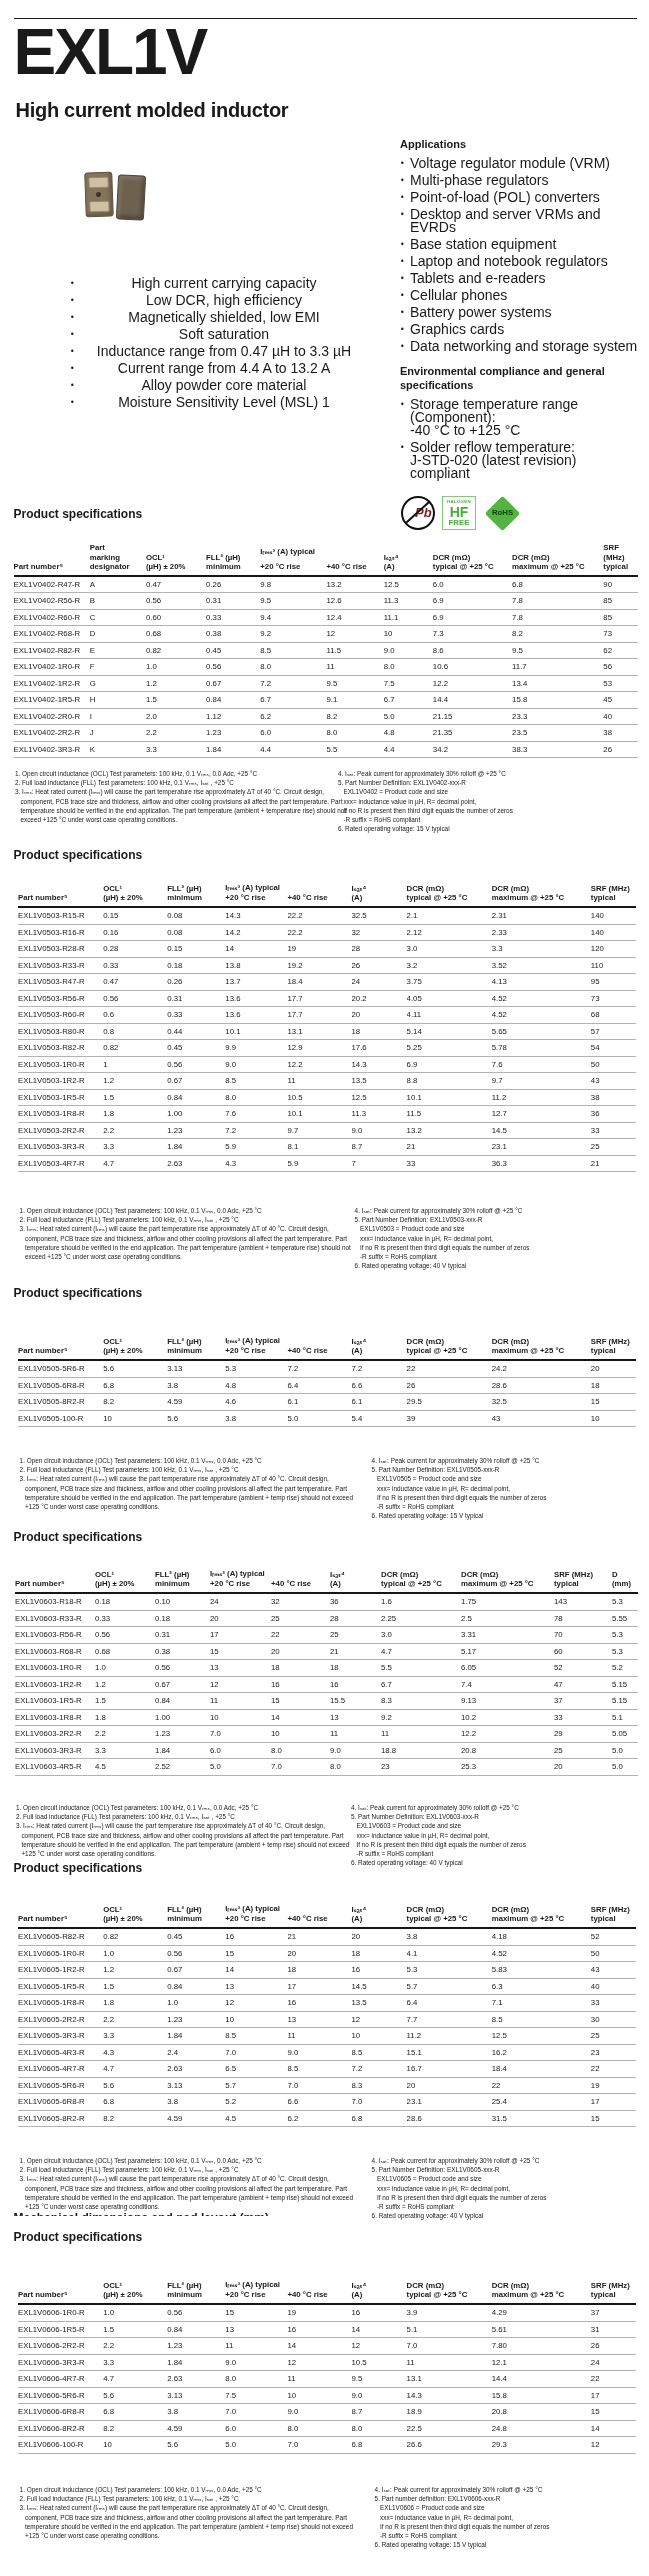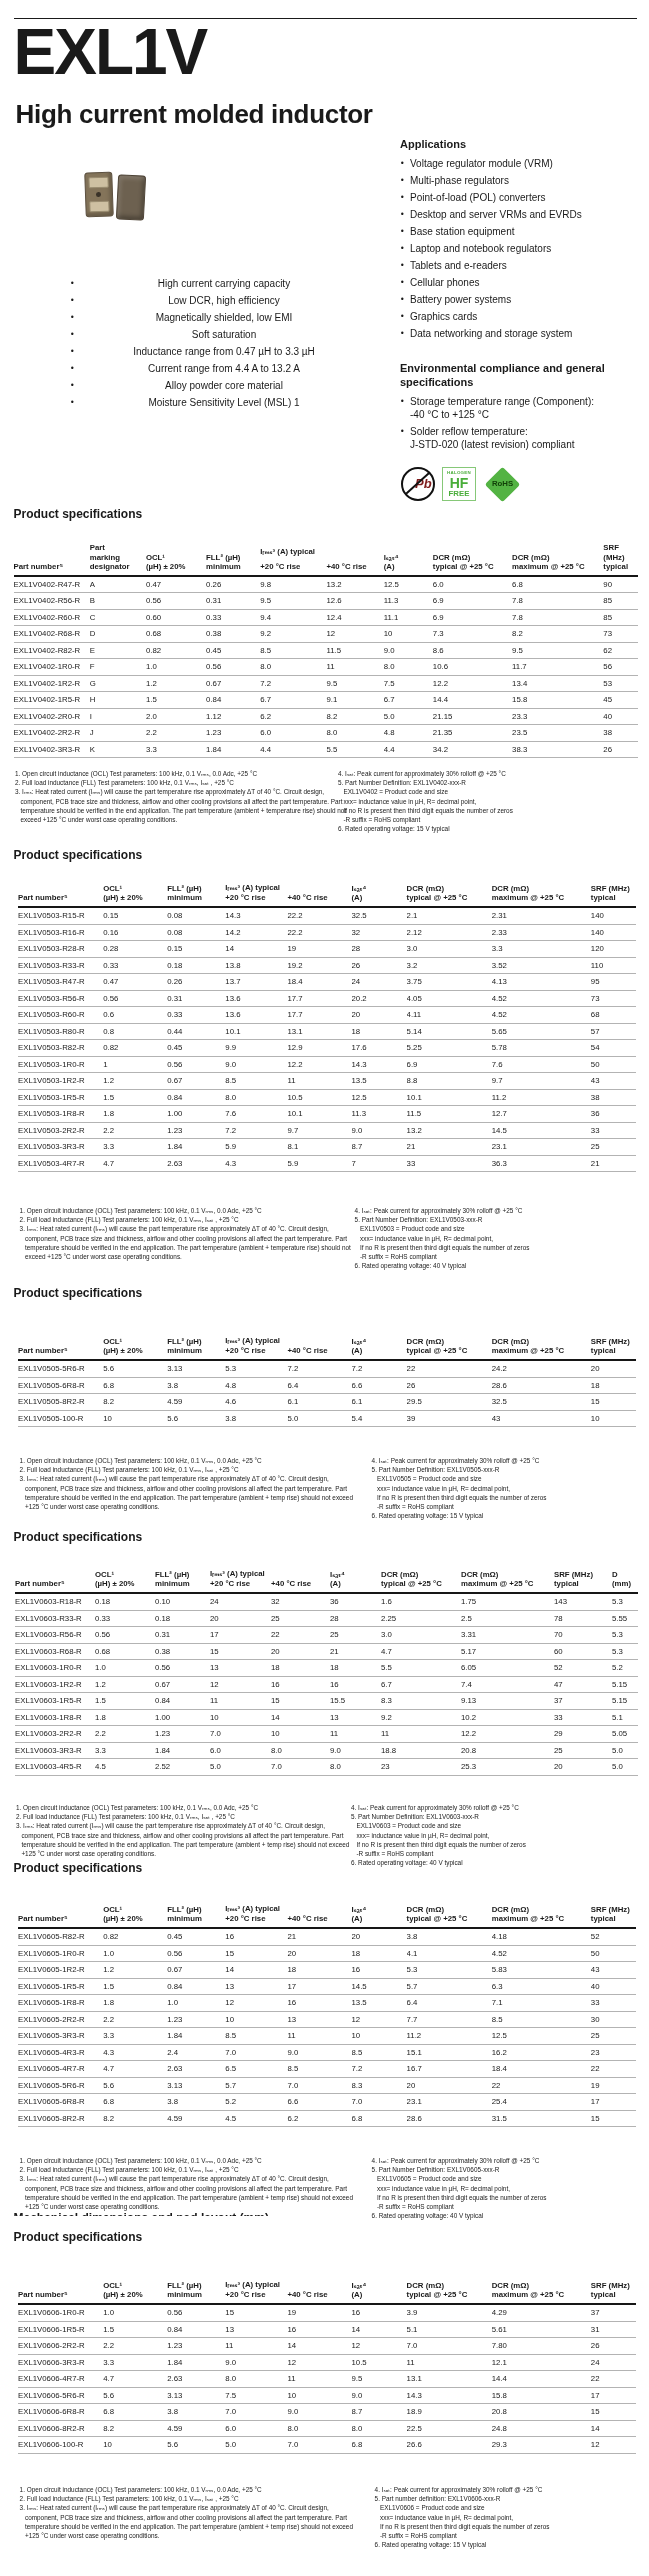--- a/index.html
+++ b/index.html
@@ -1,37 +1,37 @@
 <!DOCTYPE html>
 <html style="font-size:10.8px"><head>
 <meta charset="utf-8">
 <style>
   html,body{margin:0;padding:0;background:#fff;}
   .sheet{position:relative;width:649px;height:2576px;background:#fff;overflow:hidden;
          font-family:"Liberation Sans","DejaVu Sans",sans-serif;color:#1a1a1a;}
   .toprule{position:absolute;left:13.5px;right:12px;top:17.6px;height:1.4px;background:#1a1a1a;}
   .title{position:absolute;left:13.5px;top:20px;font-size:64px;font-weight:bold;letter-spacing:-2px;line-height:1;margin:0;}
-  .subtitle{position:absolute;left:15.6px;top:99px;font-size:26px;font-weight:bold;letter-spacing:-0.3px;margin:0;}
+  .subtitle{position:absolute;left:15.6px;top:99px;font-size:20px;font-weight:bold;letter-spacing:-0.3px;margin:0;}
 
   
   .photo{position:absolute;left:85px;top:169px;width:61px;height:54px;}
   .comp1{position:absolute;left:0;top:2.7px;width:26px;height:43px;background:#84745a;border:0.7px solid #5c5040;border-radius:3.4px;transform:rotate(-2deg);box-shadow:inset -2px -2.7px 4px rgba(0,0,0,.25);}
   .pad{position:absolute;left:3.4px;width:17.6px;height:8.8px;background:#cec0a2;border:0.7px solid #998c70;border-radius:1.4px;}
   .pad.top{top:4px;} .pad.bot{bottom:4px;}
   .dot{position:absolute;left:10px;top:19px;width:4.7px;height:4.7px;border-radius:50%;background:#3a3228;}
   .comp2{position:absolute;left:32px;top:6px;width:26px;height:43px;background:#6d6150;border:0.7px solid #4e4437;border-radius:3.4px;transform:rotate(3deg);box-shadow:inset 2px 2.7px 4px rgba(255,255,255,.15), inset -2px -2.7px 4px rgba(0,0,0,.3);}
 
   
-  ul.blist{list-style:none;margin:0;padding:0;font-size:10px;}
+  ul.blist{list-style:none;margin:0;padding:0;font-size:14px;}
   ul.blist li{position:relative;padding-left:10px;line-height:13px;padding-bottom:4px;white-space:pre-line;}
   ul.blist li::before{content:"\2022";position:absolute;left:0.7px;top:0;font-size:8.8px;}
   .features{position:absolute;left:70px;top:277px;width:298px;text-align:center;}
   .rightcol{position:absolute;left:400px;top:137px;width:240px;}
   .colhead{font-size:11px;font-weight:bold;margin:0 0 6px 0;white-space:pre-line;line-height:14px;}
-  .envblock{margin-top:17px;}
+  .envblock{margin-top:7px;}
 
   
   .badges{position:relative;height:47px;margin-top:11.5px;}
   .pb-badge{position:absolute;left:1.4px;top:0;width:30px;height:30px;border:2px solid #111;border-radius:50%;}
   .pb-slash{position:absolute;left:14px;top:-1.4px;width:2px;height:32px;background:#111;transform:rotate(48deg);}
   .pb-text{position:absolute;left:0;top:7.4px;width:40px;text-align:center;font-size:13px;font-weight:bold;font-style:italic;color:#7f1d1d;}
   .hf-badge{position:absolute;left:42px;top:0.7px;width:32px;height:32px;border:0.7px solid #86c878;display:flex;flex-direction:column;align-items:center;justify-content:center;color:#49ad39;}
   .hf-halogen{font-size:4.4px;font-weight:bold;letter-spacing:0.3px;line-height:4.7px;}
   .hf-hf{font-size:14px;font-weight:bold;line-height:14px;}
   .hf-free{font-size:7.8px;font-weight:bold;line-height:8px;}

